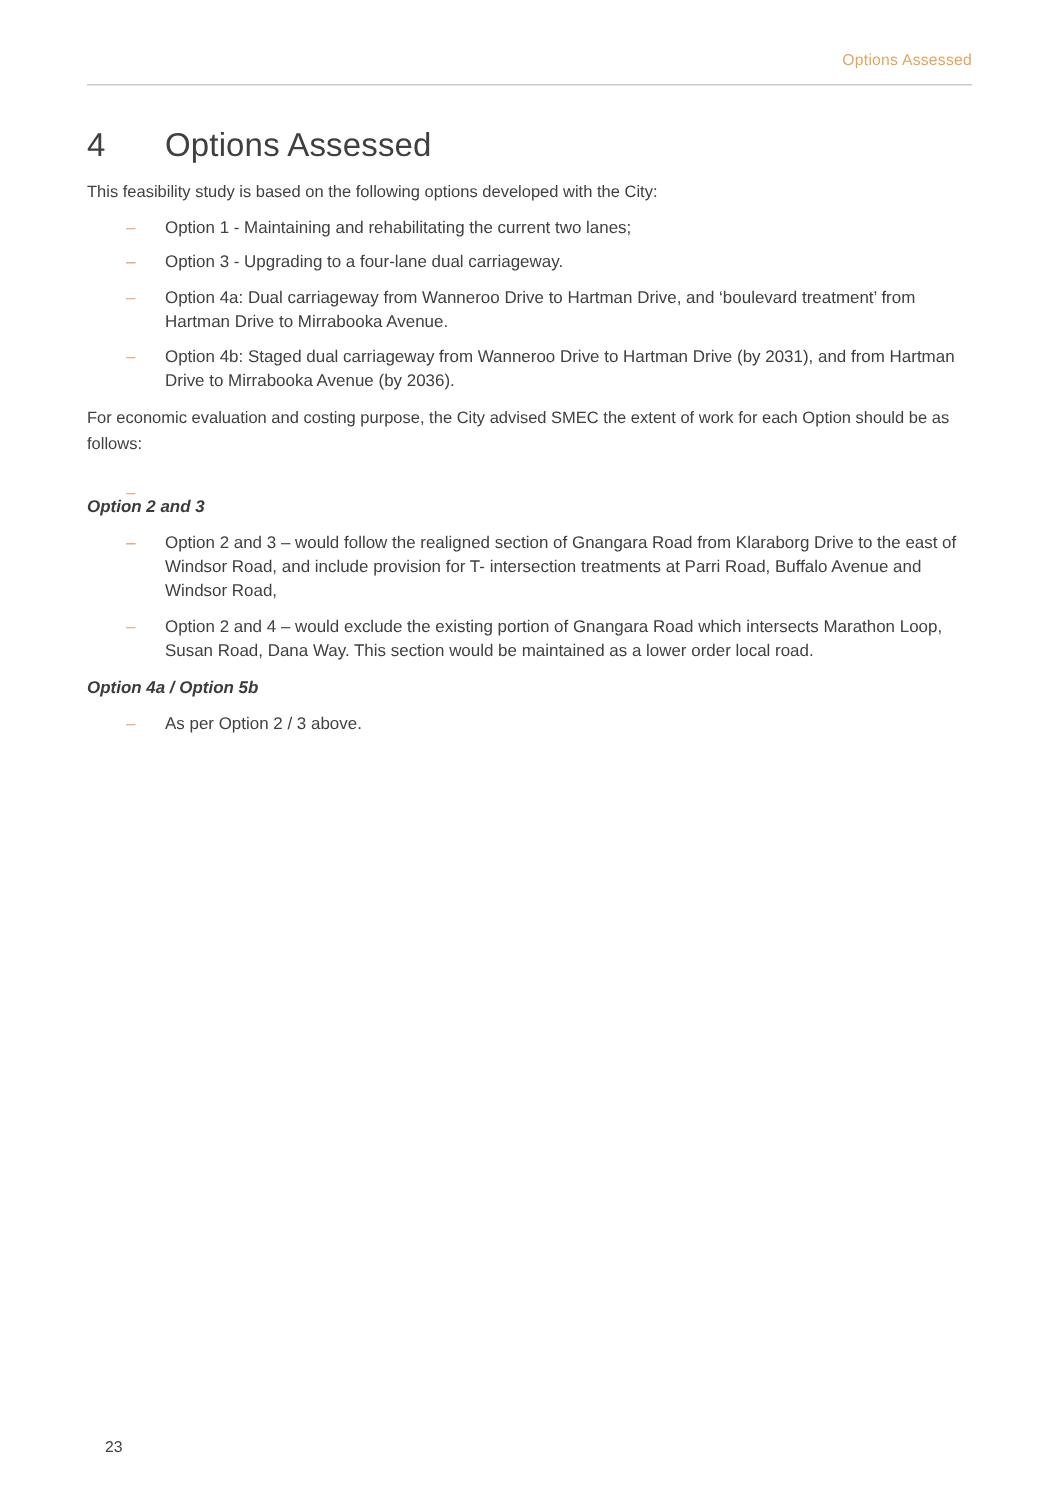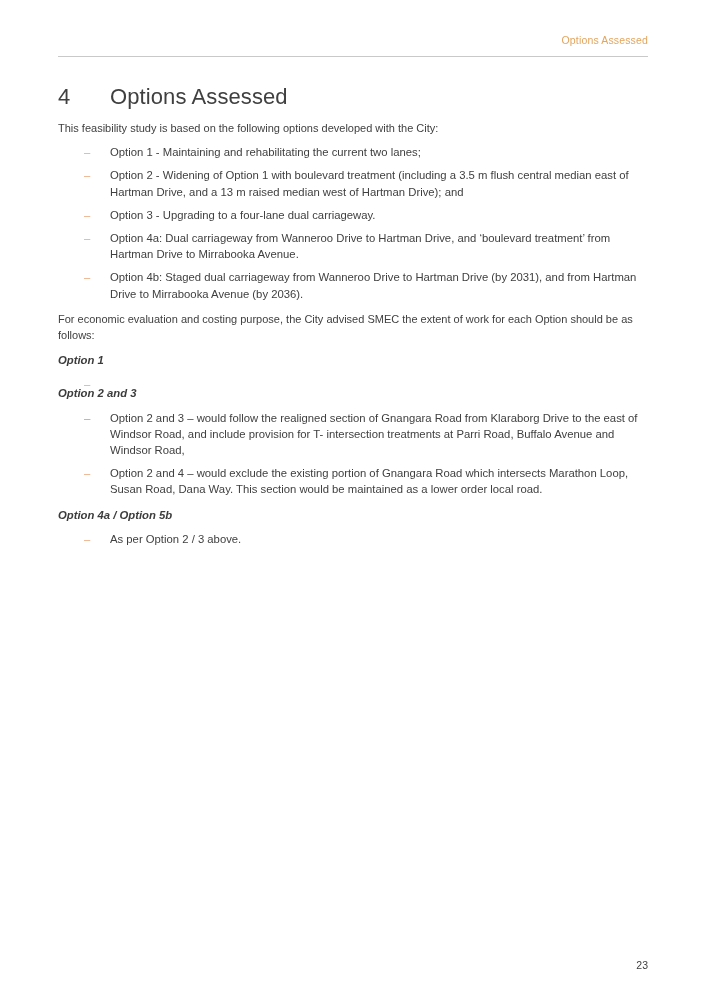--- a/index.html
+++ b/index.html
@@ -117,24 +117,24 @@
     font-size: 11.3px;
     line-height: 16.2px;
     color: #e8a87c;
   }
 
   .list-block { margin-top: 8px; }
 
   
   .footer {
     position: absolute;
-    left: 58px;
+    left: 70px;
     top: 955px;
     width: 590px;
-    text-align: right;
+    text-align: left;
   }
   .footer-pageno {
     font-size: 10.5px;
     color: #404040;
   }
 </style>
 </head>
 <body>
 
 <div class="page">
@@ -149,34 +149,33 @@
     <span class="title-text">Options Assessed</span>
   </div>
 
   <div class="content">
 
     <p class="para">This feasibility study is based on the following options developed with the City:</p>
 
     <div class="list-block">
       <ul class="bullets" id="options-list">
           <li><span class="dash">–</span><span>Option 1 - Maintaining and rehabilitating the current two lanes;</span></li>
-          <li><span class="dash">–</span><span>Option 2 - Widening of Option 1 with boulevard treatment (including a 3.5 m flush central median east of Hartman Drive, and a 13 m raised median west of Hartman Drive); and</span></li>
+          <li><span class="dash">–</span></li>
           <li><span class="dash">–</span><span>Option 3 - Upgrading to a four-lane dual carriageway.</span></li>
           <li><span class="dash">–</span><span>Option 4a: Dual carriageway from Wanneroo Drive to Hartman Drive, and ‘boulevard treatment’ from Hartman Drive to Mirrabooka Avenue.</span></li>
           <li><span class="dash">–</span><span>Option 4b: Staged dual carriageway from Wanneroo Drive to Hartman Drive (by 2031), and from Hartman Drive to Mirrabooka Avenue (by 2036).</span></li>
         </ul>
     </div>
 
     <div class="para-gap"></div>
 
     <p class="para">For economic evaluation and costing purpose, the City advised SMEC the extent of work for each Option should be as follows:</p>
 
     <div id="sections-container">
         <div class="para-gap"></div>
-        <h4 class="subhead">Option 1</h4>
         <div class="list-block">
           <ul class="bullets">
             <li><span class="dash">–</span></li>
           </ul>
         </div>
         <div class="para-gap"></div>
         <h4 class="subhead">Option 2 and 3</h4>
         <div class="list-block">
           <ul class="bullets">
             <li><span class="dash">–</span></li>

